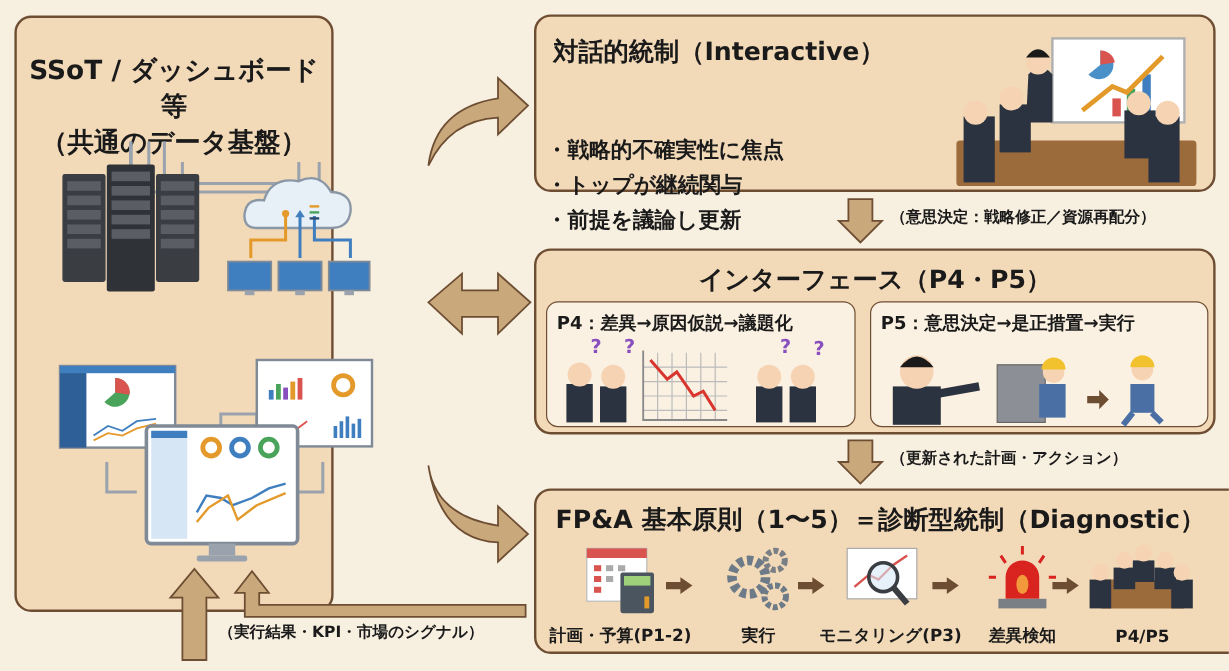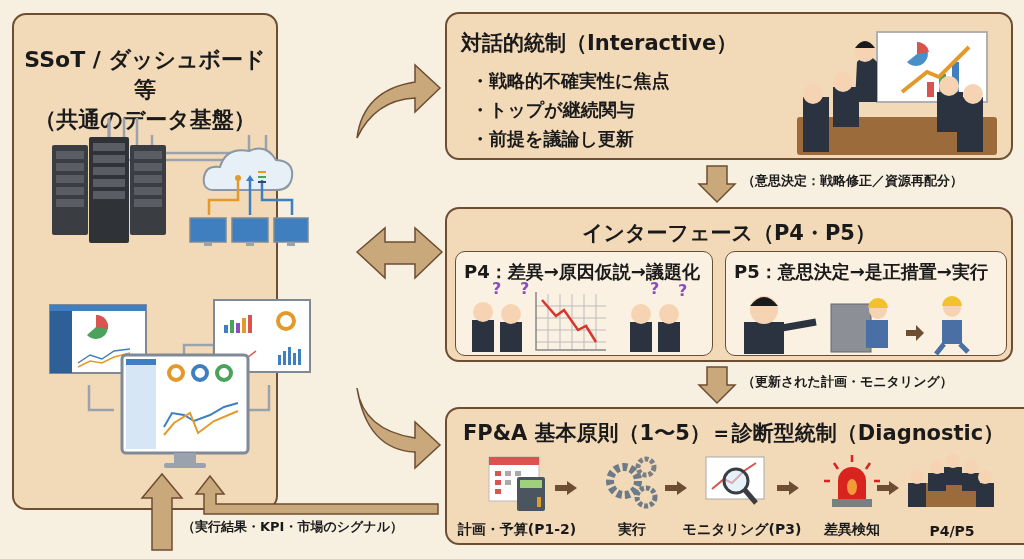--- a/index.html
+++ b/index.html
@@ -20,31 +20,31 @@
   #left-title {
     position: absolute; left: 0; right: 0; top: 30px;
     text-align: center; font-weight: bold; font-size: 22px; line-height: 30px;
   }
   #interactive-panel { left: 445px; top: 12px; width: 568px; height: 148px; }
   #interface-panel { left: 445px; top: 207px; width: 568px; height: 155px; }
   #diagnostic-panel { left: 445px; top: 407px; width: 652px; height: 138px; }
 
   .ph-title { position: absolute; font-weight: bold; font-size: 21px; white-space: nowrap; }
   #interactive-title { left: 14px; top: 15px; }
-  .bullet { position: absolute; left: 24px; font-weight: bold; font-size: 18px; white-space: nowrap; }
+  .bullet { position: absolute; left: 8px; font-weight: bold; font-size: 18px; white-space: nowrap; margin-top: 44px; }
   #b0 { top: 55px; } #b1 { top: 84px; } #b2 { top: 113px; }
 
   #interface-title { left: 0; right: 0; top: 10px; text-align: center; }
   .sub {
     position: absolute; top: 42px; height: 105px;
     background: #fbf1e2; border: 1.5px solid #6e4e33; border-radius: 10px;
   }
   #p4 { left: 8px; width: 258px; }
   #p5 { left: 278px; width: 282px; }
-  .sub-title { position: absolute; left: 8px; top: 8px; font-weight: bold; font-size: 18px; white-space: nowrap; text-align: right; }
+  .sub-title { position: absolute; left: 8px; top: 8px; font-weight: bold; font-size: 15px; white-space: nowrap; text-align: right; }
 
   #diagnostic-title { left: 16px; top: 10px; }
   .step { position: absolute; top: 44px; width: 100px; height: 86px; text-align: center; }
   .step-label { position: absolute; left: -20px; right: -20px; bottom: 0; text-align: center; font-weight: bold; font-size: 14px; white-space: nowrap; }
   .step-arrow { position: absolute; top: 70px; width: 22px; height: 14px; }
 
   .flow-label { position: absolute; font-weight: bold; font-size: 13px; white-space: nowrap; }
   svg { overflow: visible; }
 </style>
 </head>
@@ -253,21 +253,21 @@
         <circle cx="226" cy="24" r="9" fill="#f6d3b3"></circle>
         <path d="M216 22 a10 10 0 0 1 20 0 z" fill="#f2c12e"></path>
       <path d="M218 60 l-8 10 M234 60 l8 8" stroke="#4a6fa5" stroke-width="5"></path>
     </svg>
   </div>
 </div>
 
 <svg width="40" height="40" style="position:absolute;left:697px;top:365px">
   <path d="M10 2 H30 V20 H38 L20 38 L2 20 H10 Z" fill="#c9a97c" stroke="#6e4e33" stroke-width="1.5"></path>
 </svg>
-<div class="flow-label" style="left:742px;top:373px">（更新された計画・モニタリング）</div>
+<div class="flow-label" style="left:742px;top:373px">（更新された計画・アクション）</div>
 
 <div class="panel" id="diagnostic-panel">
   <div class="ph-title" id="diagnostic-title">FP&amp;A 基本原則（1〜5）＝診断型統制（Diagnostic）</div>
 
   <div class="step" style="left:20px">
     <svg width="80" height="60">
       <rect x="12" y="4" width="50" height="44" fill="#fff" stroke="#bbb"></rect>
         <rect x="12" y="4" width="50" height="8" fill="#d9534f"></rect>
       <g fill="#d9534f">
           <rect x="18" y="18" width="6" height="5"></rect>

